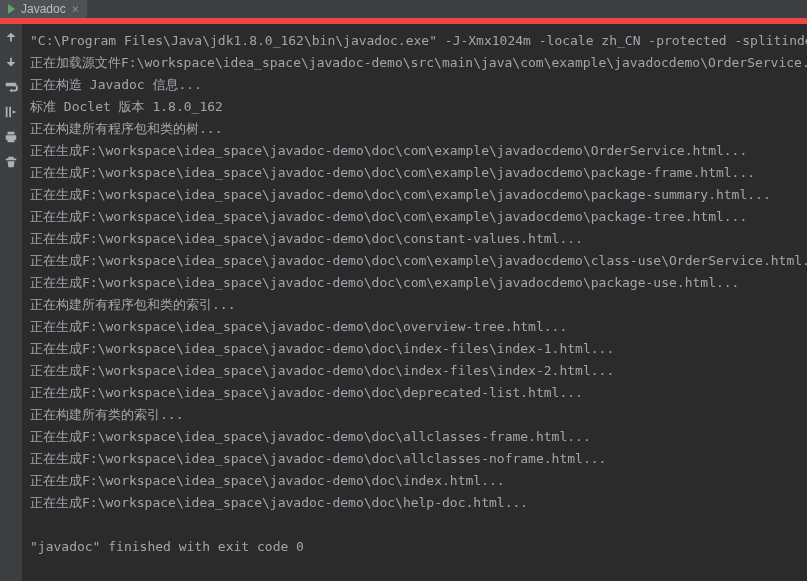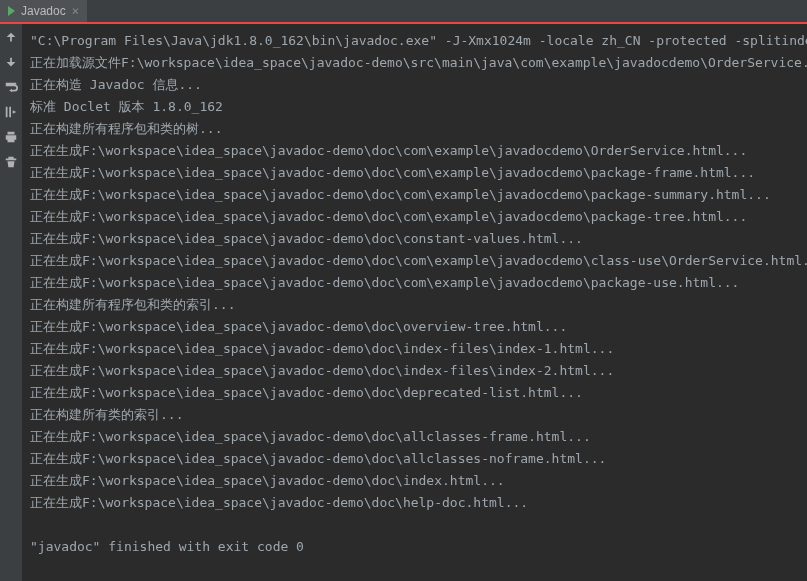--- a/index.html
+++ b/index.html
@@ -12,21 +12,21 @@
   height: 581px;
   overflow: hidden;
   display: flex;
   flex-direction: column;
 }
 .tab-bar {
   background: #3c3f41;
   height: 24px;
   display: flex;
   align-items: center;
-  border-bottom: 2px solid #ef4444;
+  border-bottom: 6px solid #ef4444;
 }
 .tab {
   display: flex;
   align-items: center;
   padding: 0 8px;
   height: 100%;
   background: #4e5254;
   gap: 6px;
 }
 .tab-icon {

